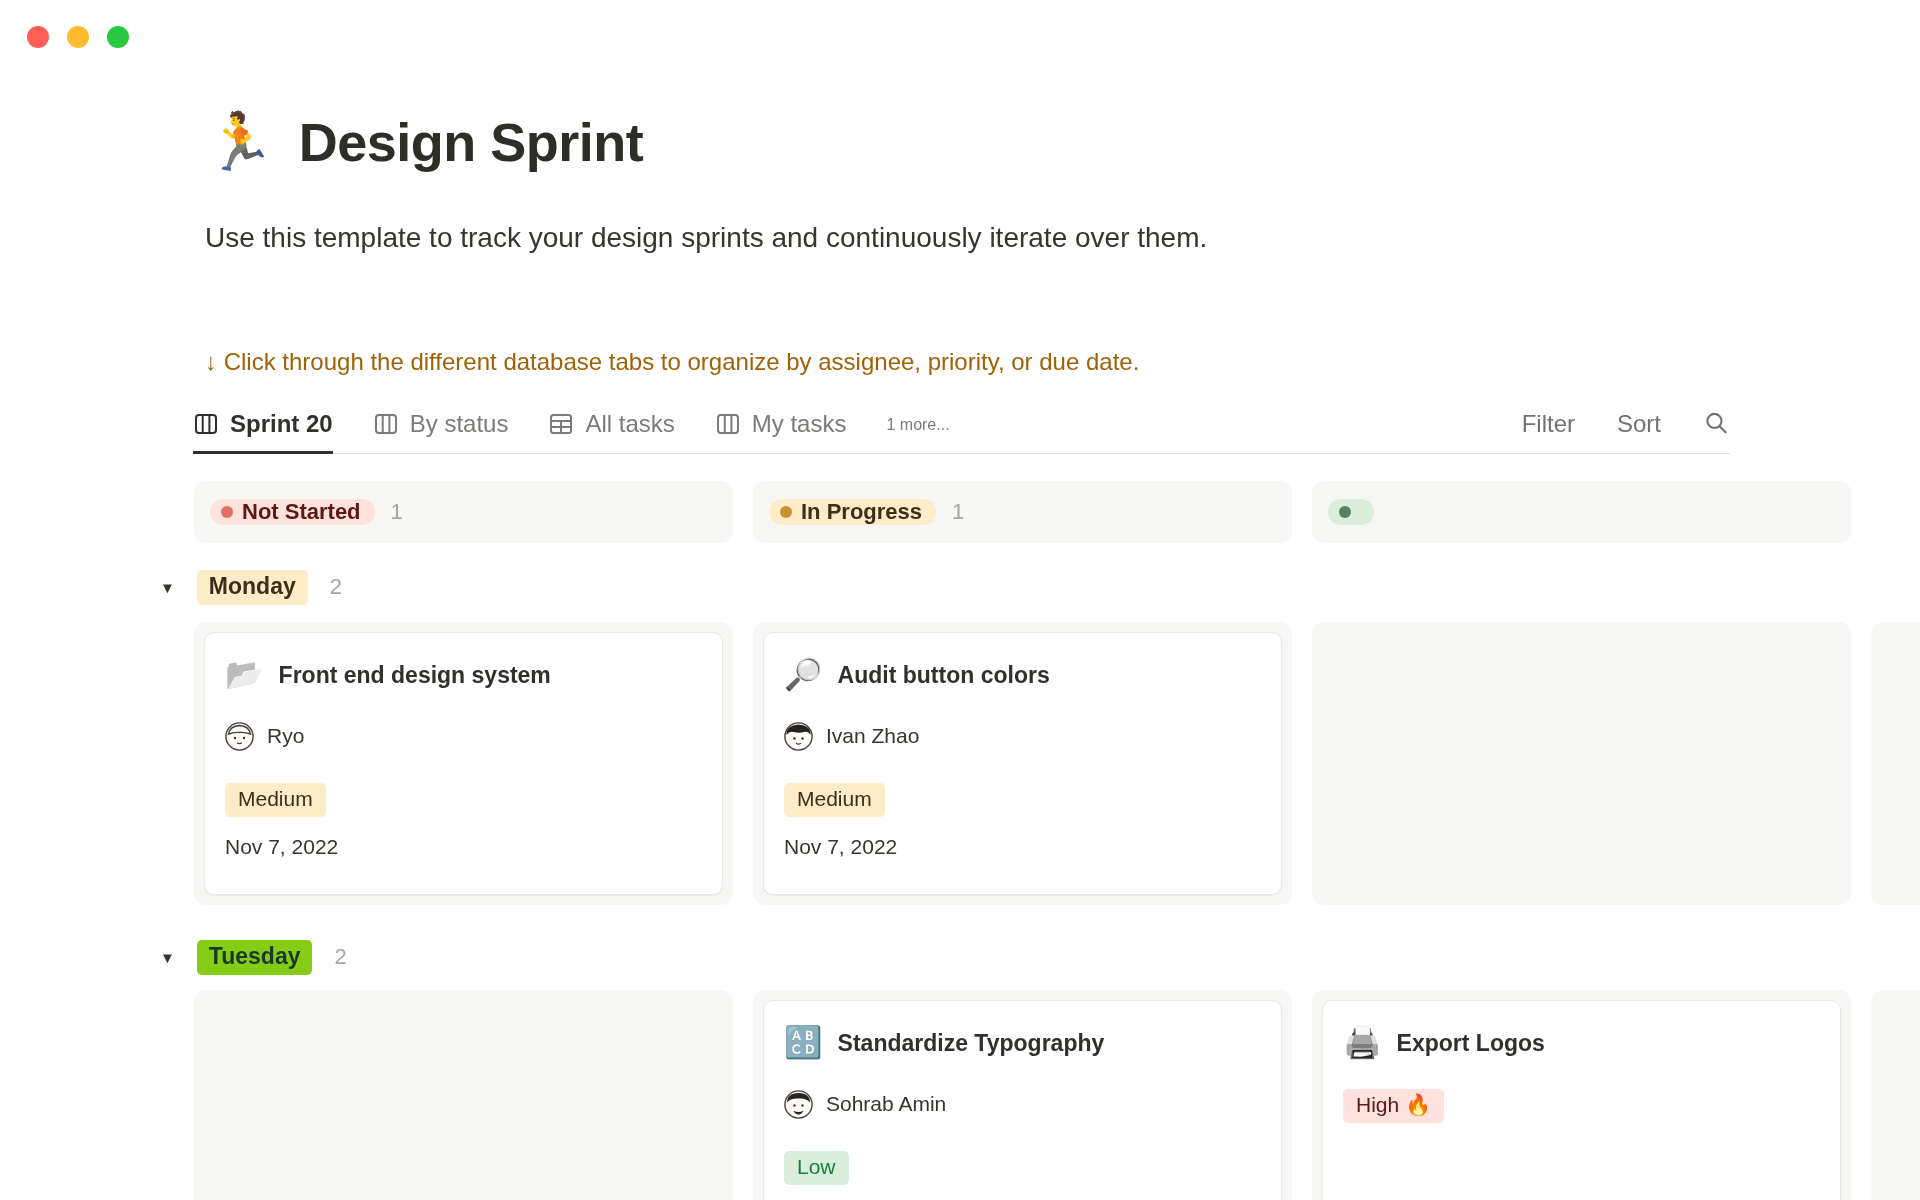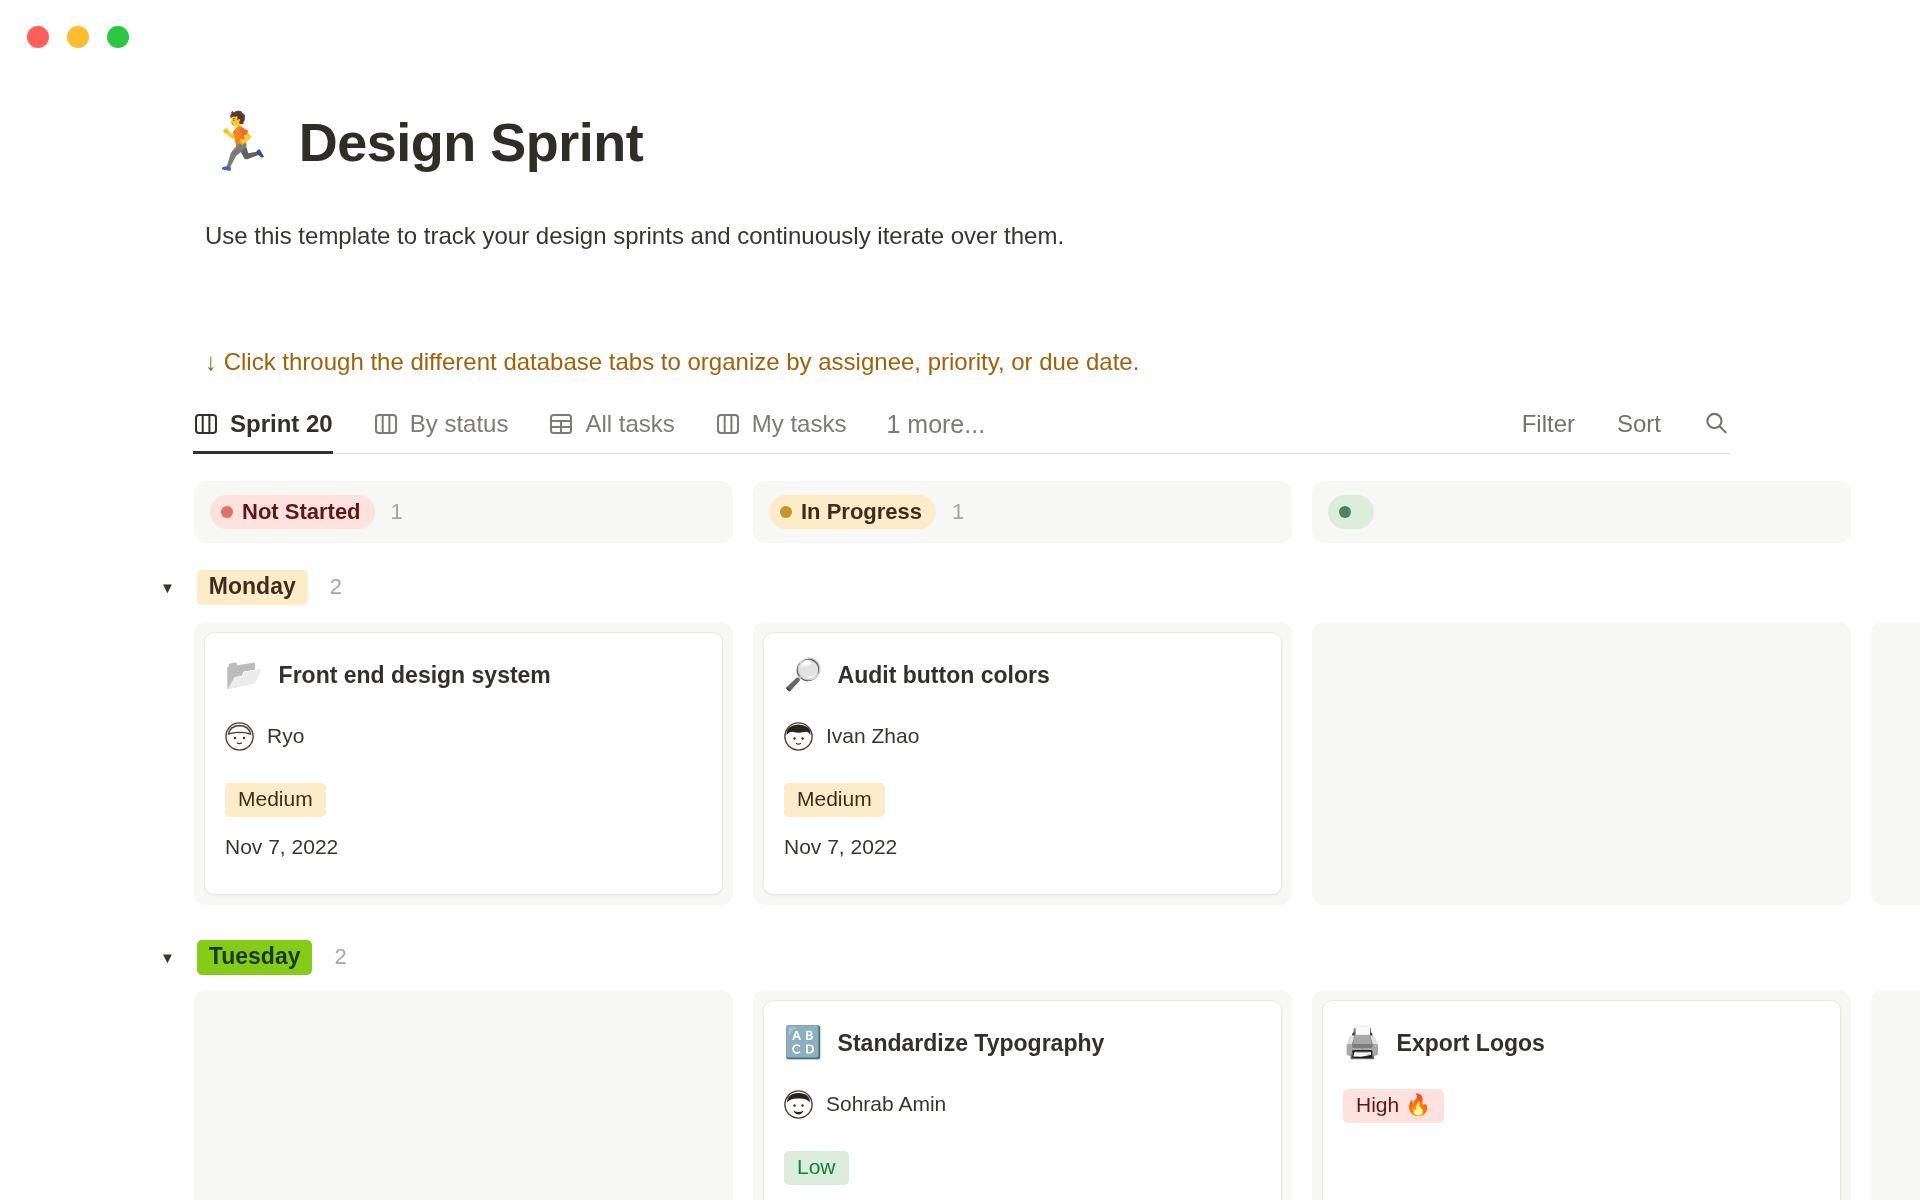--- a/index.html
+++ b/index.html
@@ -7,41 +7,41 @@
     font-family:"Liberation Sans", sans-serif; color:#37352f; }
 
   
   .traffic { position:absolute; left:27px; top:26px; display:flex; gap:18px; }
   .light { width:22px; height:22px; border-radius:50%; }
 
   
   .title-row { position:absolute; left:205px; top:106px; display:flex; align-items:center; gap:24px; }
   .page-emoji { font-size:56px; line-height:72px; }
   .page-title { font-size:54px; font-weight:700; letter-spacing:-0.5px; color:#2f2d28; }
-  .page-desc  { position:absolute; left:205px; top:222px; font-size:24px; color:#37352f; }
+  .page-desc  { position:absolute; left:205px; top:222px; font-size:28px; color:#37352f; }
   .page-hint  { position:absolute; left:205px; top:308px; font-size:24px; color:#a16207;margin-top:40px; }
 
   
   .tabbar { position:absolute; left:193px; top:396px; width:1537px; height:58px;
     border-bottom:1px solid #e3e2df; display:flex; align-items:stretch; }
   .tabs { display:flex; gap:40px; }
   .tab { display:flex; align-items:center; gap:11px; font-size:24px; color:#7c7b78;
     height:58px; border-bottom:3px solid transparent; cursor:pointer; }
   .tab.active { color:#32302c; font-weight:700; border-bottom-color:#32302c; }
   .tab svg { flex:none; }
-  .more-tab { display:flex; align-items:center; font-size:25px; color:#7c7b78; margin-left:40px;text-align:center; }
+  .more-tab { display:flex; align-items:center; font-size:16px; color:#7c7b78; margin-left:40px;text-align:center; }
   .view-tools { position:absolute; right:0; top:0; height:55px; display:flex; align-items:center; gap:42px;
     font-size:24px; color:#73726e;justify-content:center; }
   .tool { cursor:pointer; }
 
   
   .status-row, .wells-row { position:absolute; left:194px; display:flex; gap:20px; }
   .status-box { width:539px; height:62px; flex:none; background:#f7f7f5; border-radius:12px;
     display:flex; align-items:center; padding-left:16px; }
-  .status-pill { display:inline-flex; align-items:center; gap:9px; height:34px;
+  .status-pill { display:inline-flex; align-items:center; gap:9px; height:26px;
     border-radius:17px; padding:0 14px 0 11px; font-size:22px; font-weight:700; cursor:pointer; }
   .dot { width:12px; height:12px; border-radius:50%; flex:none; }
   .count { margin-left:16px; font-size:22px; color:#a8a6a1; }
 
   .group-row { position:absolute; left:160px; height:42px; display:flex; align-items:center; gap:22px; }
   .tri { font-size:15px; color:#37352f; cursor:pointer; }
   .group-pill { font-size:23px; font-weight:700; padding:3px 12px 5px; border-radius:5px; cursor:pointer; }
 
   .well { width:539px; flex:none; background:#f7f7f5; border-radius:12px; padding:10px; }
   .card { background:#fff; border:1px solid #e9e8e5; border-radius:10px;

